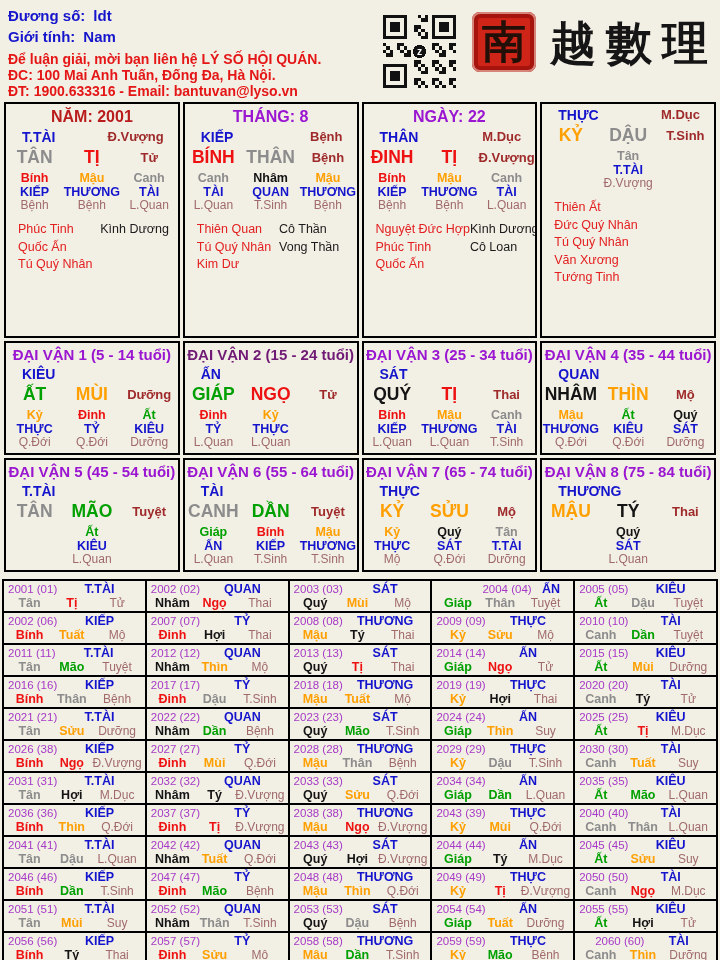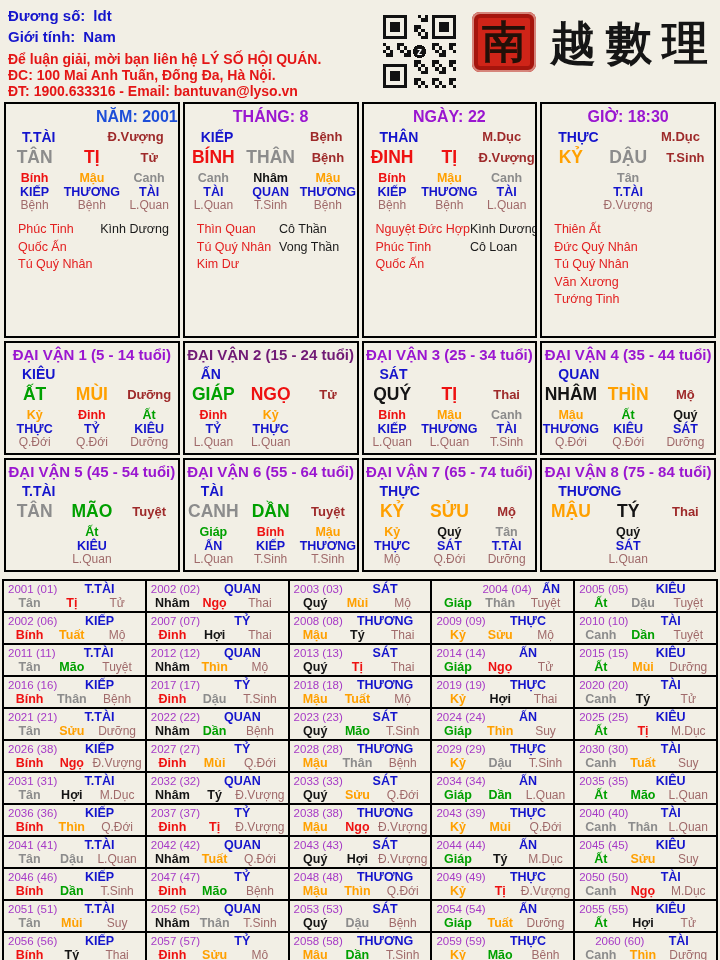--- a/index.html
+++ b/index.html
@@ -163,21 +163,21 @@
   <div class="logo">
     <div class="seal">
       <span class="seal-char">南</span>
     </div>
     <div class="brand">越數理</div>
   </div>
 </div>
 
 <div class="grid4" id="pillars">
     <div class="box p-box">
-      <div class="box-title" style="color: #1d4ed8; text-align: right;">NĂM: 2001</div>
+      <div class="box-title" style="color: #b91c1c;">NĂM: 2001</div>
       <div class="row-top">
         <span class="top-god" style="color: rgb(20, 20, 204);">T.TÀI</span>
         <span class="top-stage" style="color: rgb(158, 42, 42);">Đ.Vượng</span>
       </div>
       <div class="row-main">
         <span class="big" style="color: rgb(140, 140, 140);">TÂN</span>
         <span class="big" style="color: rgb(238, 17, 17);">TỊ</span>
         <span class="main-stage" style="color: rgb(158, 42, 42);">Tử</span>
       </div>
       <div class="row-sub">
@@ -231,21 +231,21 @@
           <div class="sub-stage" style="color: rgb(160, 106, 106);">T.Sinh</div>
         </div>
         <div class="sub-cell">
           <div class="sub-stem" style="color: rgb(255, 160, 0);">Mậu</div>
           <div class="sub-god" style="color: rgb(20, 20, 204);">THƯƠNG</div>
           <div class="sub-stage" style="color: rgb(160, 106, 106);">Bệnh</div>
         </div>
       </div>
       <div class="row-stars">
         <div class="stars-left">
-          <div class="star" style="color: rgb(227, 32, 32);">Thìn Quan</div>
+          <div class="star" style="color: rgb(227, 32, 32);">Thiên Quan</div>
           <div class="star" style="color: rgb(227, 32, 32);">Tú Quý Nhân</div>
           <div class="star" style="color: rgb(227, 32, 32);">Kim Dư</div>
         </div>
         <div class="stars-right">
           <div class="star" style="color: rgb(26, 26, 26);">Cô Thần</div>
           <div class="star" style="color: rgb(26, 26, 26);">Vong Thần</div>
         </div>
       </div>
     </div>
     <div class="box p-box">
@@ -282,21 +282,20 @@
           <div class="star" style="color: rgb(227, 32, 32);">Phúc Tinh</div>
           <div class="star" style="color: rgb(227, 32, 32);">Quốc Ấn</div>
         </div>
         <div class="stars-right">
           <div class="star" style="color: rgb(26, 26, 26);">Kình Dương</div>
           <div class="star" style="color: rgb(26, 26, 26);">Cô Loan</div>
         </div>
       </div>
     </div>
     <div class="box p-box">
-      <div class="box-title" style="color: rgb(154, 22, 208);">GIỜ: 18:30</div>
       <div class="row-top">
         <span class="top-god" style="color: rgb(20, 20, 204);">THỰC</span>
         <span class="top-stage" style="color: rgb(158, 42, 42);">M.Dục</span>
       </div>
       <div class="row-main">
         <span class="big" style="color: rgb(255, 160, 0);">KỶ</span>
         <span class="big" style="color: rgb(140, 140, 140);">DẬU</span>
         <span class="main-stage" style="color: rgb(158, 42, 42);">T.Sinh</span>
       </div>
       <div class="row-sub">

